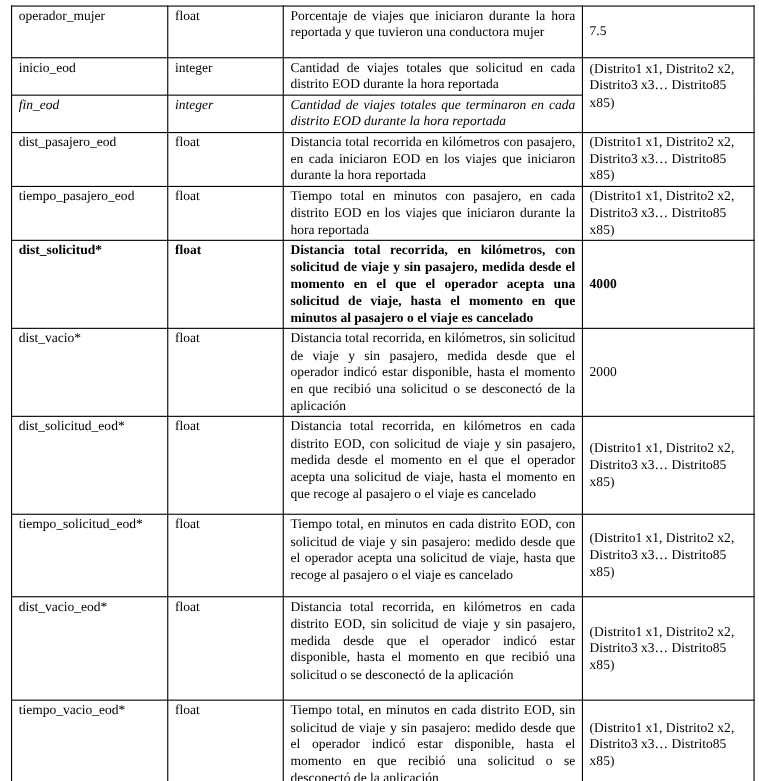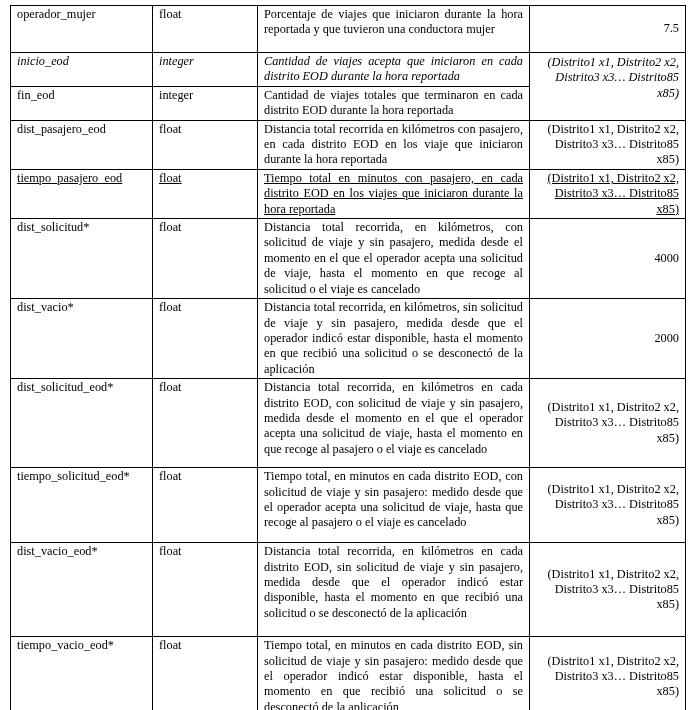--- a/index.html
+++ b/index.html
@@ -17,28 +17,28 @@
   table.vars td {
     border: 1.2px solid #000;
     vertical-align: top;
     padding: 1px 6px 1px 6px;
   }
   col.c-name { width: 142px; }
   col.c-type { width: 105px; }
   col.c-desc { width: 272px; }
   col.c-ex   { width: 156px; }
   td.desc { text-align: justify; }
-  td.ex { text-align: right; vertical-align: middle !important; padding: 0 4px; }
+  td.ex { text-align: left; vertical-align: middle !important; padding: 0 4px; }
   td.ex.top { vertical-align: top !important; }
   tr.r1 { height: 47px; }
-  tr.r2 { height: 33px; font-style: italic; }
-  tr.r3 { height: 29px; }
+  tr.r2 { height: 33px; }
+  tr.r3 { height: 29px; font-style: italic; }
   tr.r4 { height: 49px; }
-  tr.r5 { height: 48px; text-decoration: underline; }
-  tr.r6 { height: 78px; }
+  tr.r5 { height: 48px; }
+  tr.r6 { height: 78px; font-weight: bold; }
   tr.r7 { height: 77px; }
   tr.r8 { height: 89px; }
   tr.r9 { height: 75px; }
   tr.r10 { height: 94px; }
   tr.r11 { height: 78px; }
 </style>
 </head>
 <body>
 
 <table class="vars">
@@ -51,44 +51,44 @@
   <tbody>
     <tr class="r1">
       <td>operador_mujer</td>
       <td>float</td>
       <td class="desc">Porcentaje de viajes que iniciaron durante la hora reportada y que tuvieron una conductora mujer</td>
       <td class="ex">7.5</td>
     </tr>
     <tr class="r2">
       <td>inicio_eod</td>
       <td>integer</td>
-      <td class="desc">Cantidad de viajes acepta que iniciaron en cada distrito EOD durante la hora reportada</td>
+      <td class="desc">Cantidad de viajes totales que solicitud en cada distrito EOD durante la hora reportada</td>
       <td class="ex top" rowspan="2" style="vertical-align:top;padding-top:2px;">(Distrito1 x1, Distrito2 x2, Distrito3 x3… Distrito85 x85)</td>
     </tr>
     <tr class="r3">
       <td>fin_eod</td>
       <td>integer</td>
       <td class="desc">Cantidad de viajes totales que terminaron en cada distrito EOD durante la hora reportada</td>
     </tr>
     <tr class="r4">
       <td>dist_pasajero_eod</td>
       <td>float</td>
-      <td class="desc">Distancia total recorrida en kilómetros con pasajero, en cada distrito EOD en los viaje que iniciaron durante la hora reportada</td>
+      <td class="desc">Distancia total recorrida en kilómetros con pasajero, en cada iniciaron EOD en los viajes que iniciaron durante la hora reportada</td>
       <td class="ex">(Distrito1 x1, Distrito2 x2, Distrito3 x3… Distrito85 x85)</td>
     </tr>
     <tr class="r5">
       <td>tiempo_pasajero_eod</td>
       <td>float</td>
       <td class="desc">Tiempo total en minutos con pasajero, en cada distrito EOD en los viajes que iniciaron durante la hora reportada</td>
       <td class="ex">(Distrito1 x1, Distrito2 x2, Distrito3 x3… Distrito85 x85)</td>
     </tr>
     <tr class="r6">
       <td>dist_solicitud*</td>
       <td>float</td>
-      <td class="desc">Distancia  total recorrida, en kilómetros, con solicitud de viaje y sin pasajero, medida desde el  momento en el que el operador acepta una solicitud de viaje, hasta el momento en que recoge al solicitud o el viaje es cancelado</td>
+      <td class="desc">Distancia  total recorrida, en kilómetros, con solicitud de viaje y sin pasajero, medida desde el  momento en el que el operador acepta una solicitud de viaje, hasta el momento en que minutos al pasajero o el viaje es cancelado</td>
       <td class="ex">4000</td>
     </tr>
     <tr class="r7">
       <td>dist_vacio*</td>
       <td>float</td>
       <td class="desc">Distancia total recorrida, en kilómetros, sin solicitud de viaje y sin  pasajero, medida desde que el operador indicó estar disponible, hasta el momento en que recibió una solicitud o se desconectó de la aplicación</td>
       <td class="ex">2000</td>
     </tr>
     <tr class="r8">
       <td>dist_solicitud_eod*</td>

